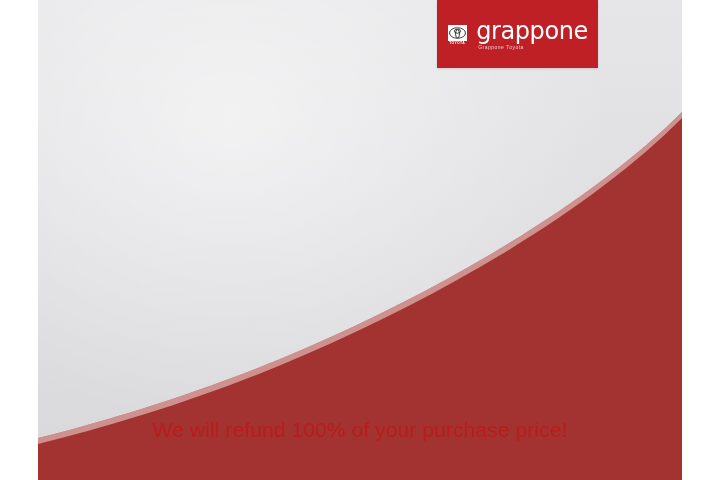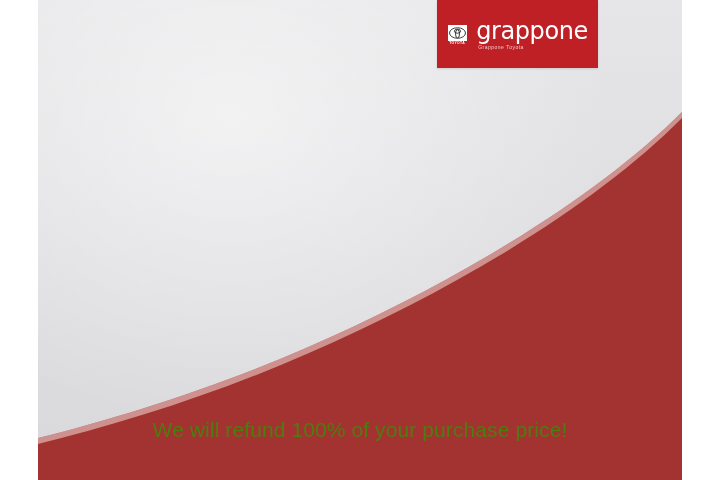--- a/index.html
+++ b/index.html
@@ -156,21 +156,21 @@
   }
 
   
   .tagline {
     position: absolute;
     left: 0;
     top: 418px;
     width: 644px;
     text-align: center;
     font-size: 21px;
-    color: #4d7c0f;
+    color: #b91c1c;
     letter-spacing: 0.1px;
     white-space: nowrap;
     z-index: 5;
   }
 </style>
 </head>
 <body>
 
 <div id="promo-banner">
 

